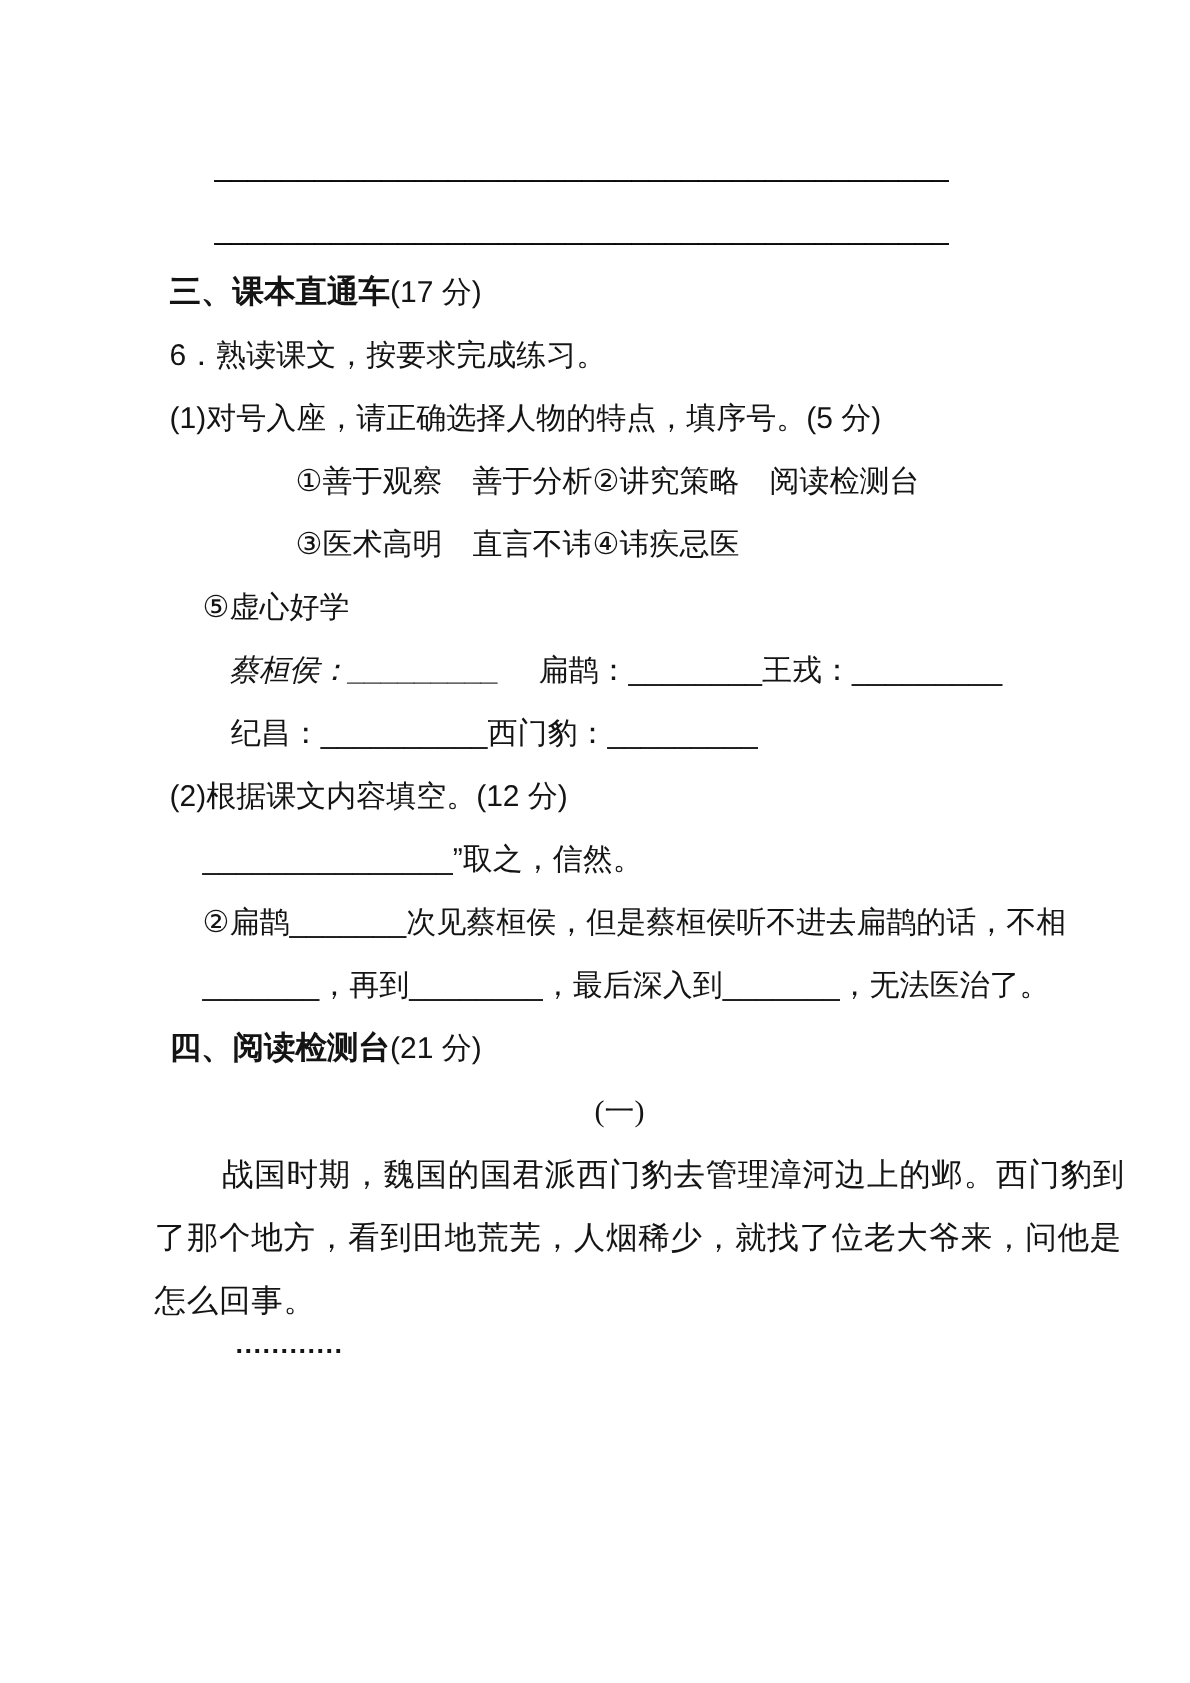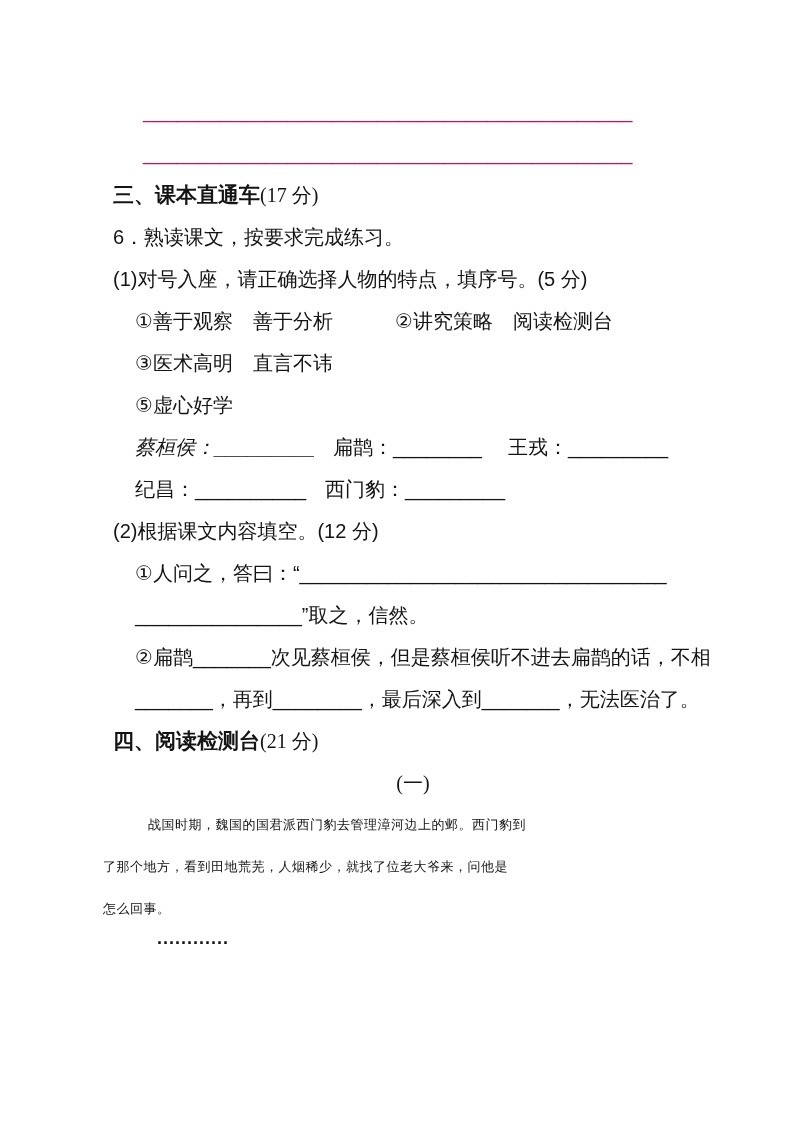--- a/index.html
+++ b/index.html
@@ -3,33 +3,33 @@
 <meta charset="utf-8">
 <style>
   html,body{margin:0;padding:0;background:#fff;}
   .page{
     width:793px;height:1122px;background:#ffffff;position:relative;
     box-sizing:border-box;padding:90px 0 0 113px;overflow:hidden;
     font-family:"Liberation Sans","DejaVu Sans",sans-serif;color:#141414;
   }
   .ln{font-size:20px;line-height:42px;white-space:nowrap;}
   .sec-heading{font-weight:700;font-size:21px;}
-  .sec-heading .score{font-weight:400;font-size:20px;font-family:Liberation Serif, serif;}
-  .ansline{margin-left:30px;color:#be185d;}
+  .sec-heading .score{font-weight:400;font-size:20px;font-family:Liberation Sans, sans-serif;}
+  .ansline{margin-left:30px;color:#000000;}
   .ind1{margin-left:22px;}
   .ind2{margin-left:42px;}
-  .row{display:flex;}
+  .row{display:flex;text-align:right;}
   .optc1{width:260px;flex:0 0 auto;}
   .nc1a{width:198px;flex:0 0 auto;font-style:italic;}
   .nc2a{width:175px;flex:0 0 auto;}
   .nc1b{width:190px;flex:0 0 auto;}
   .cell{flex:0 0 auto;}
   .spread{letter-spacing:1.5px;}
   .center{width:600px;text-align:center;font-family:"Liberation Serif",serif;}
-  .kai{font-family:"DejaVu Serif",serif;font-size:13px;letter-spacing:0.5px;margin-left:-10px;}
+  .kai{font-family:"DejaVu Serif",serif;font-size:21px;letter-spacing:0.5px;margin-left:-10px;}
   .kai-first{margin-left:35px;}
   .dots{margin-top:-13px;margin-left:44px;font-weight:700;font-size:18px;letter-spacing:1px;}
 </style>
 </head>
 <body>
 
 <div class="page">
 
   <div class="ln ansline">____________________________________________</div>
   <div class="ln ansline">____________________________________________</div>
@@ -39,38 +39,38 @@
   <div class="ln">6．熟读课文，按要求完成练习。</div>
 
   <div class="ln">(1)对号入座，请正确选择人物的特点，填序号。(5 分)</div>
 
   <div class="ln row ind1">
     <span class="optc1">①善于观察　善于分析</span>
     <span class="cell">②讲究策略　阅读检测台</span>
   </div>
   <div class="ln row ind1">
     <span class="optc1">③医术高明　直言不讳</span>
+    <span class="cell">④讳疾忌医</span>
   </div>
   <div class="ln row ind1">
     <span class="cell">⑤虚心好学</span>
   </div>
 
   <div class="ln row ind1">
     <span class="nc1a">蔡桓侯：_________</span>
     <span class="nc2a">扁鹊：________</span>
     <span class="cell">王戎：_________</span>
   </div>
   <div class="ln row ind1">
     <span class="nc1b">纪昌：__________</span>
     <span class="cell">西门豹：_________</span>
   </div>
 
   <div class="ln">(2)根据课文内容填空。(12 分)</div>
 
-  <div class="ln ind1">①人问之，答曰：“_________________________________</div>
   <div class="ln ind1">_______________”取之，信然。</div>
 
   <div class="ln ind1">②扁鹊_______次见蔡桓侯，但是蔡桓侯听不进去扁鹊的话，不相</div>
   <div class="ln ind1">_______，再到________，最后深入到_______，无法医治了。</div>
 
   <div class="ln sec-heading"><span>四、阅读检测台</span><span class="score">(21 分)</span></div>
 
   <div class="ln center">(一)</div>
 
   <div class="ln kai kai-first">战国时期，魏国的国君派西门豹去管理漳河边上的邺。西门豹到</div>

